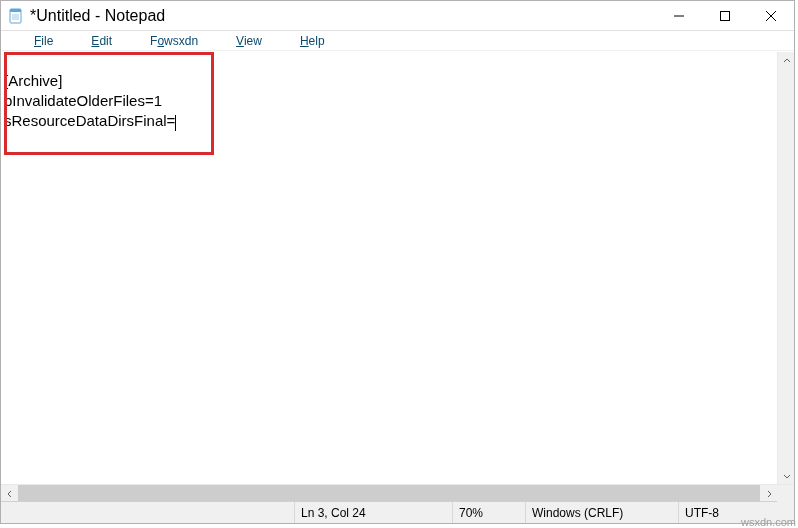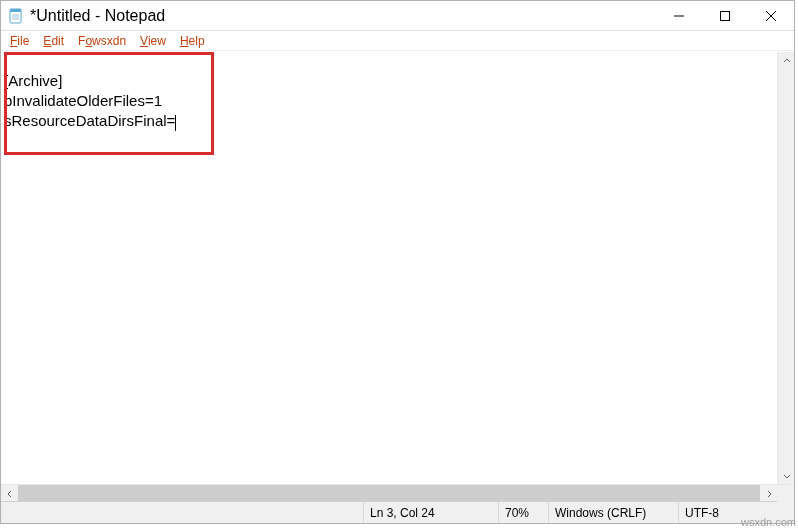--- a/index.html
+++ b/index.html
@@ -61,21 +61,22 @@
       height: 20px;
       display: flex;
       align-items: center;
       padding: 0 2px;
       background: #fff;
       border-bottom: 1px solid #f0f0f0;
       font-size: 12px;
     }
     .menu-item {
       padding: 1px 7px;
-      color: #c2410c;
+      color: #0c4a6e;
+      margin-left: 24px;
     }
     .menu-item .u { text-decoration: underline; }
     .editor-wrap {
       flex: 1;
       position: relative;
       display: flex;
       flex-direction: column;
       min-height: 0;
     }
     .editor {
@@ -152,20 +153,21 @@
       width: 17px; height: 17px;
       background: #f0f0f0;
     }
     .statusbar {
       height: 22px;
       background: #f0f0f0;
       border-top: 1px solid #d0d0d0;
       display: flex;
       font-size: 12px;
       color: #000;
+      gap: 23px;
     }
     .status-cell {
       border-left: 1px solid #d8d8d8;
       display: flex;
       align-items: center;
       padding: 0 8px 0 6px;
       height: 100%;
     }
     .status-spacer { flex: 1; }
     .watermark {

